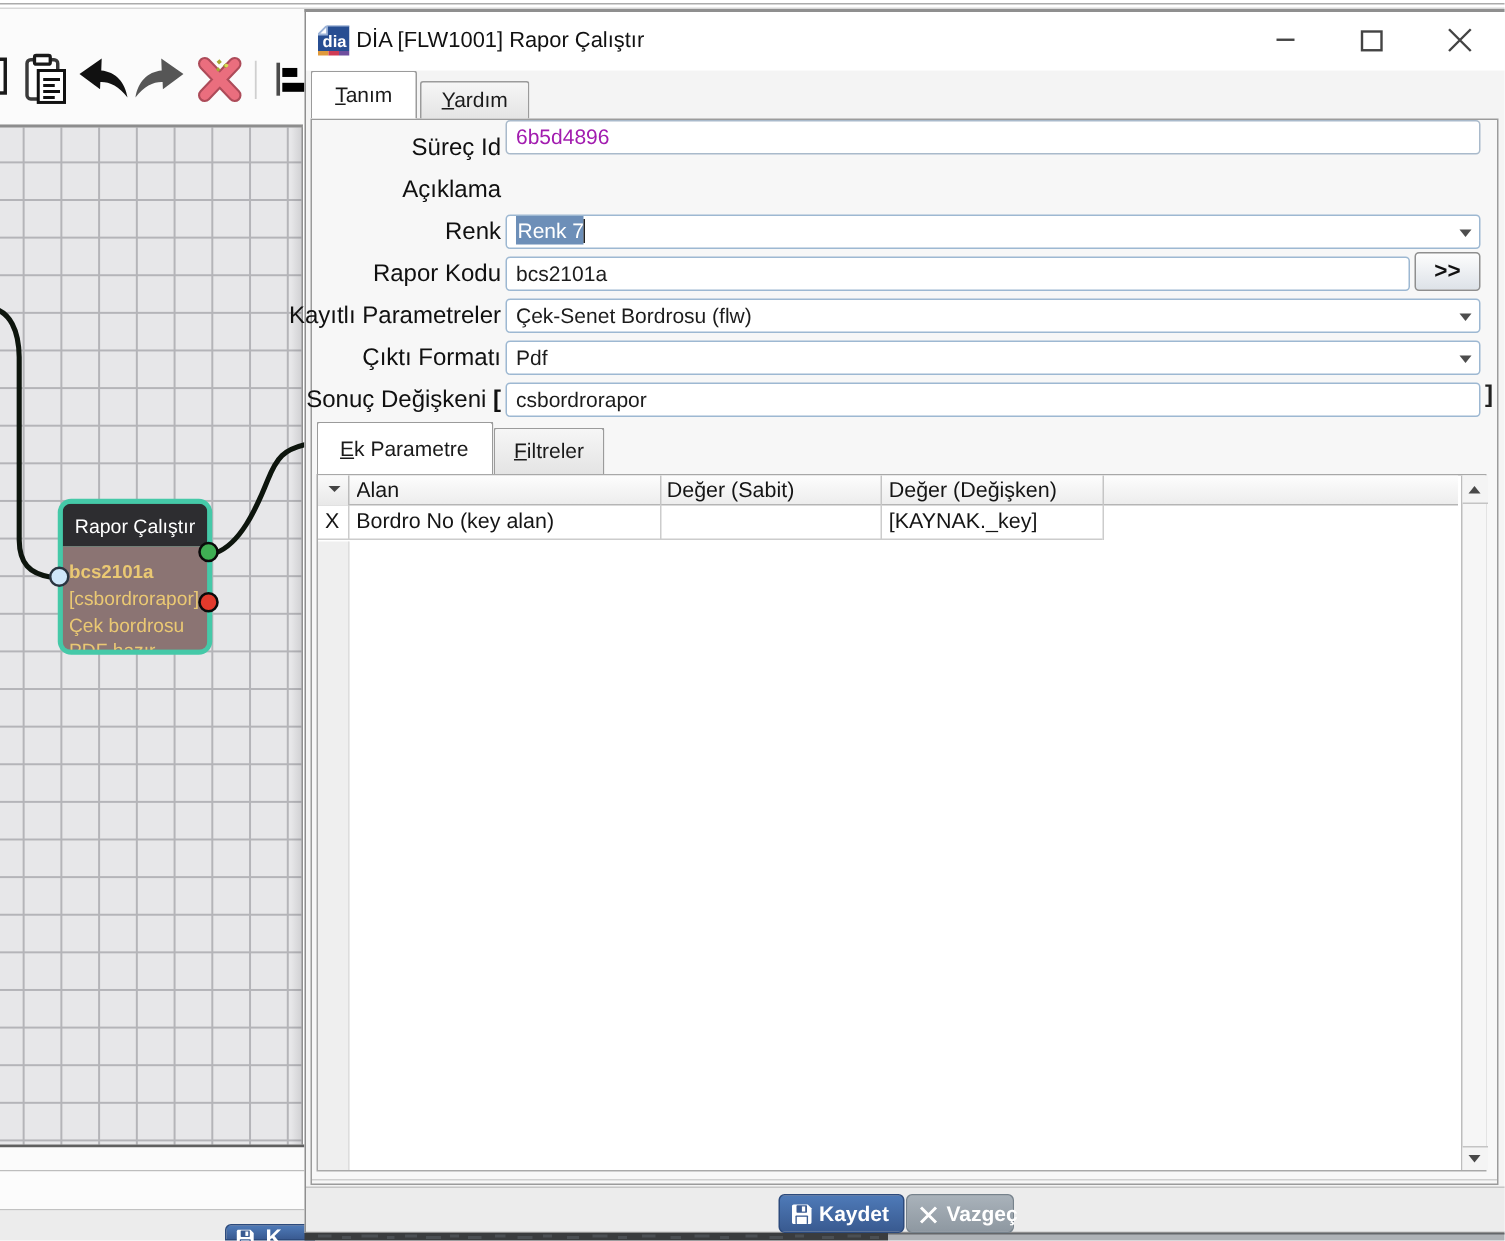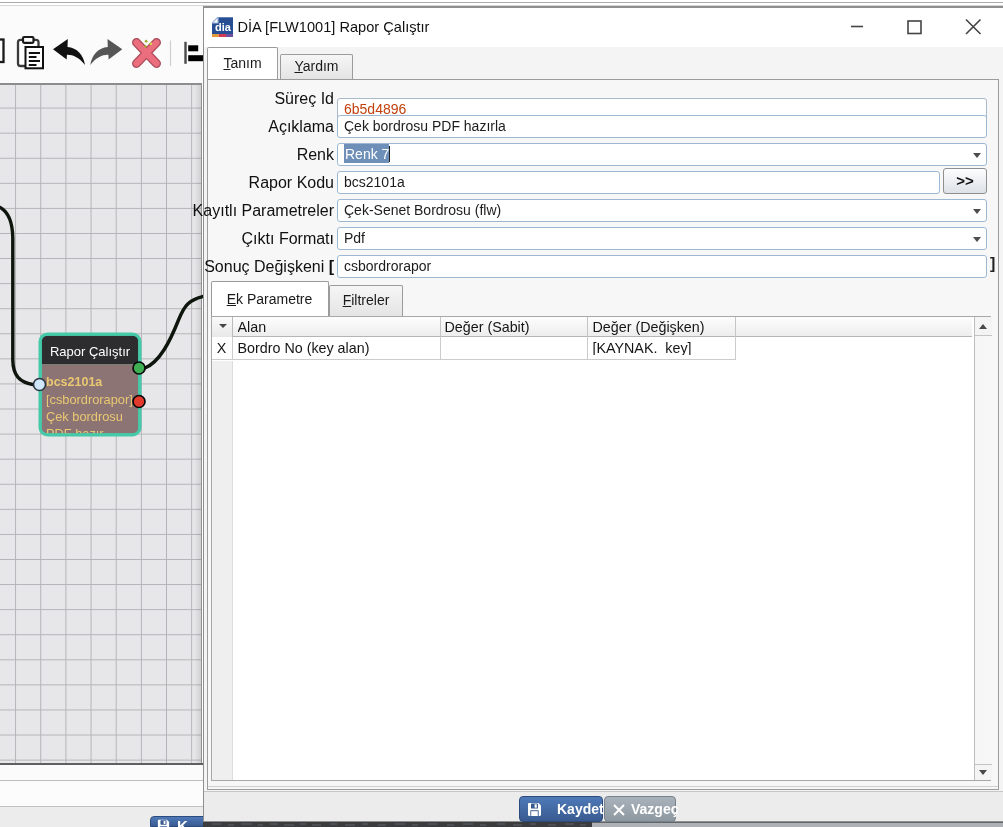--- a/index.html
+++ b/index.html
@@ -136,23 +136,22 @@
 <div class="a" style="left:580px;top:824px;width:6px;height:2px;background:#4b4f53"></div>
 <div class="a" id="strip2"></div>
 <div class="a" id="dlg">
  <div class="a" id="titlebar"></div>
  <div class="a" id="dlgtitle" style="top:11px">DİA [FLW1001] Rapor Çalıştır</div>
  <div class="a tab on" id="tab1"><u>T</u>anım</div>
  <div class="a tab off" id="tab2"><u>Y</u>ardım</div>
  <div class="a" id="frame">
 
   <div class="a lbl" style="top:6.5px">Süreç Id</div>
-  <div class="a inp" style="top:18px;color:#c2410c;border-color:#a9bacb">6b5d4896</div>
+  <div class="a inp" style="top:0;color:#a21caf;border-color:#a9bacb">6b5d4896</div>
   <div class="a lbl" style="top:34.5px">Açıklama</div>
-  <div class="a inp" style="top:34.5px">Çek bordrosu PDF hazırla</div>
   <div class="a lbl" style="top:62.5px">Renk</div>
   <div class="a inp" style="top:62.5px"><span style="background:#6d8fb8;color:#fff;padding:1.5px 0 1.5px 1px">Renk 7</span><span style="display:inline-block;width:1px;height:16px;background:#222;vertical-align:-3px"></span><span class="a arrow"></span></div>
   <div class="a lbl" style="top:90.5px">Rapor Kodu</div>
   <div class="a inp" style="top:90.5px;width:603px">bcs2101a</div>
   <div class="a" style="left:735px;top:88px;width:44px;height:26px;border:1px solid #8f8f8f;border-radius:3px;background:linear-gradient(#fdfdfd,#dde2e8);font-weight:bold;font-size:15px;text-align:center;line-height:24px;color:#111">&gt;&gt;</div>
   <div class="a lbl" style="top:119px">Kayıtlı Parametreler</div>
   <div class="a inp" style="top:119px">Çek-Senet Bordrosu (flw)<span class="a arrow"></span></div>
   <div class="a lbl" style="top:147px">Çıktı Formatı</div>
   <div class="a inp" style="top:147px">Pdf<span class="a arrow"></span></div>
   <div class="a lbl" style="top:175px">Sonuç Değişkeni <b>[</b></div>
@@ -195,21 +194,21 @@
   </div>
  </div>
  <div class="a" style="left:4px;top:778px;width:790px;height:1px;background:#cfcfcf"></div>
     <div class="a" id="btnrow">
   <div class="a btn" id="btnk"><svg class="a" style="left:7px;top:5px" width="15" height="15" viewBox="0 0 15 15">
           <path fill="#fff" d="M1 2.2 C1 1.5 1.5 1 2.2 1 L11.5 1 L14 3.5 L14 12.8 C14 13.5 13.5 14 12.8 14 L2.2 14 C1.5 14 1 13.5 1 12.8 Z"></path>
           <rect x="4" y="1.5" width="7" height="5" rx="0.5" fill="#3a5b92"></rect>
           <rect x="7.6" y="2.3" width="2.2" height="3.4" fill="#fff"></rect>
           <rect x="3.3" y="8.3" width="8.4" height="5.7" rx="0.5" fill="#3a5b92"></rect>
           <rect x="4.2" y="9.2" width="6.6" height="4.8" fill="#fff"></rect>
-        </svg><span style="margin-left:37px">Kaydet</span></div>
+        </svg><span style="margin-left:26px">Kaydet</span></div>
   <div class="a btn" id="btnv"><svg class="a" style="left:7px;top:6px" width="14" height="14" viewBox="0 0 14 14">
           <path stroke="#fff" stroke-width="2" fill="none" d="M2 2 L12 12 M12 2 L2 12"></path>
         </svg><span style="margin-left:26px">Vazgeç</span></div>
  </div>
 
  <svg class="a" style="left:8px;top:9px" width="21" height="21" viewBox="0 0 21 21">
   <path fill="#274e92" d="M6 0 L21 0 L21 17 L0 17 L0 6 Z"></path>
   <path fill="#fff" d="M6 0 L6 6 L0 6 Z"></path>
   <path fill="#9db4d8" d="M6 0 L6 6 L0 6 L6 0 M6 0 L21 0 L6 0" stroke="#9db4d8" stroke-width="1.2" fill-opacity="0"></path>
   <rect x="0" y="17" width="7" height="3" fill="#e09a3c"></rect>

